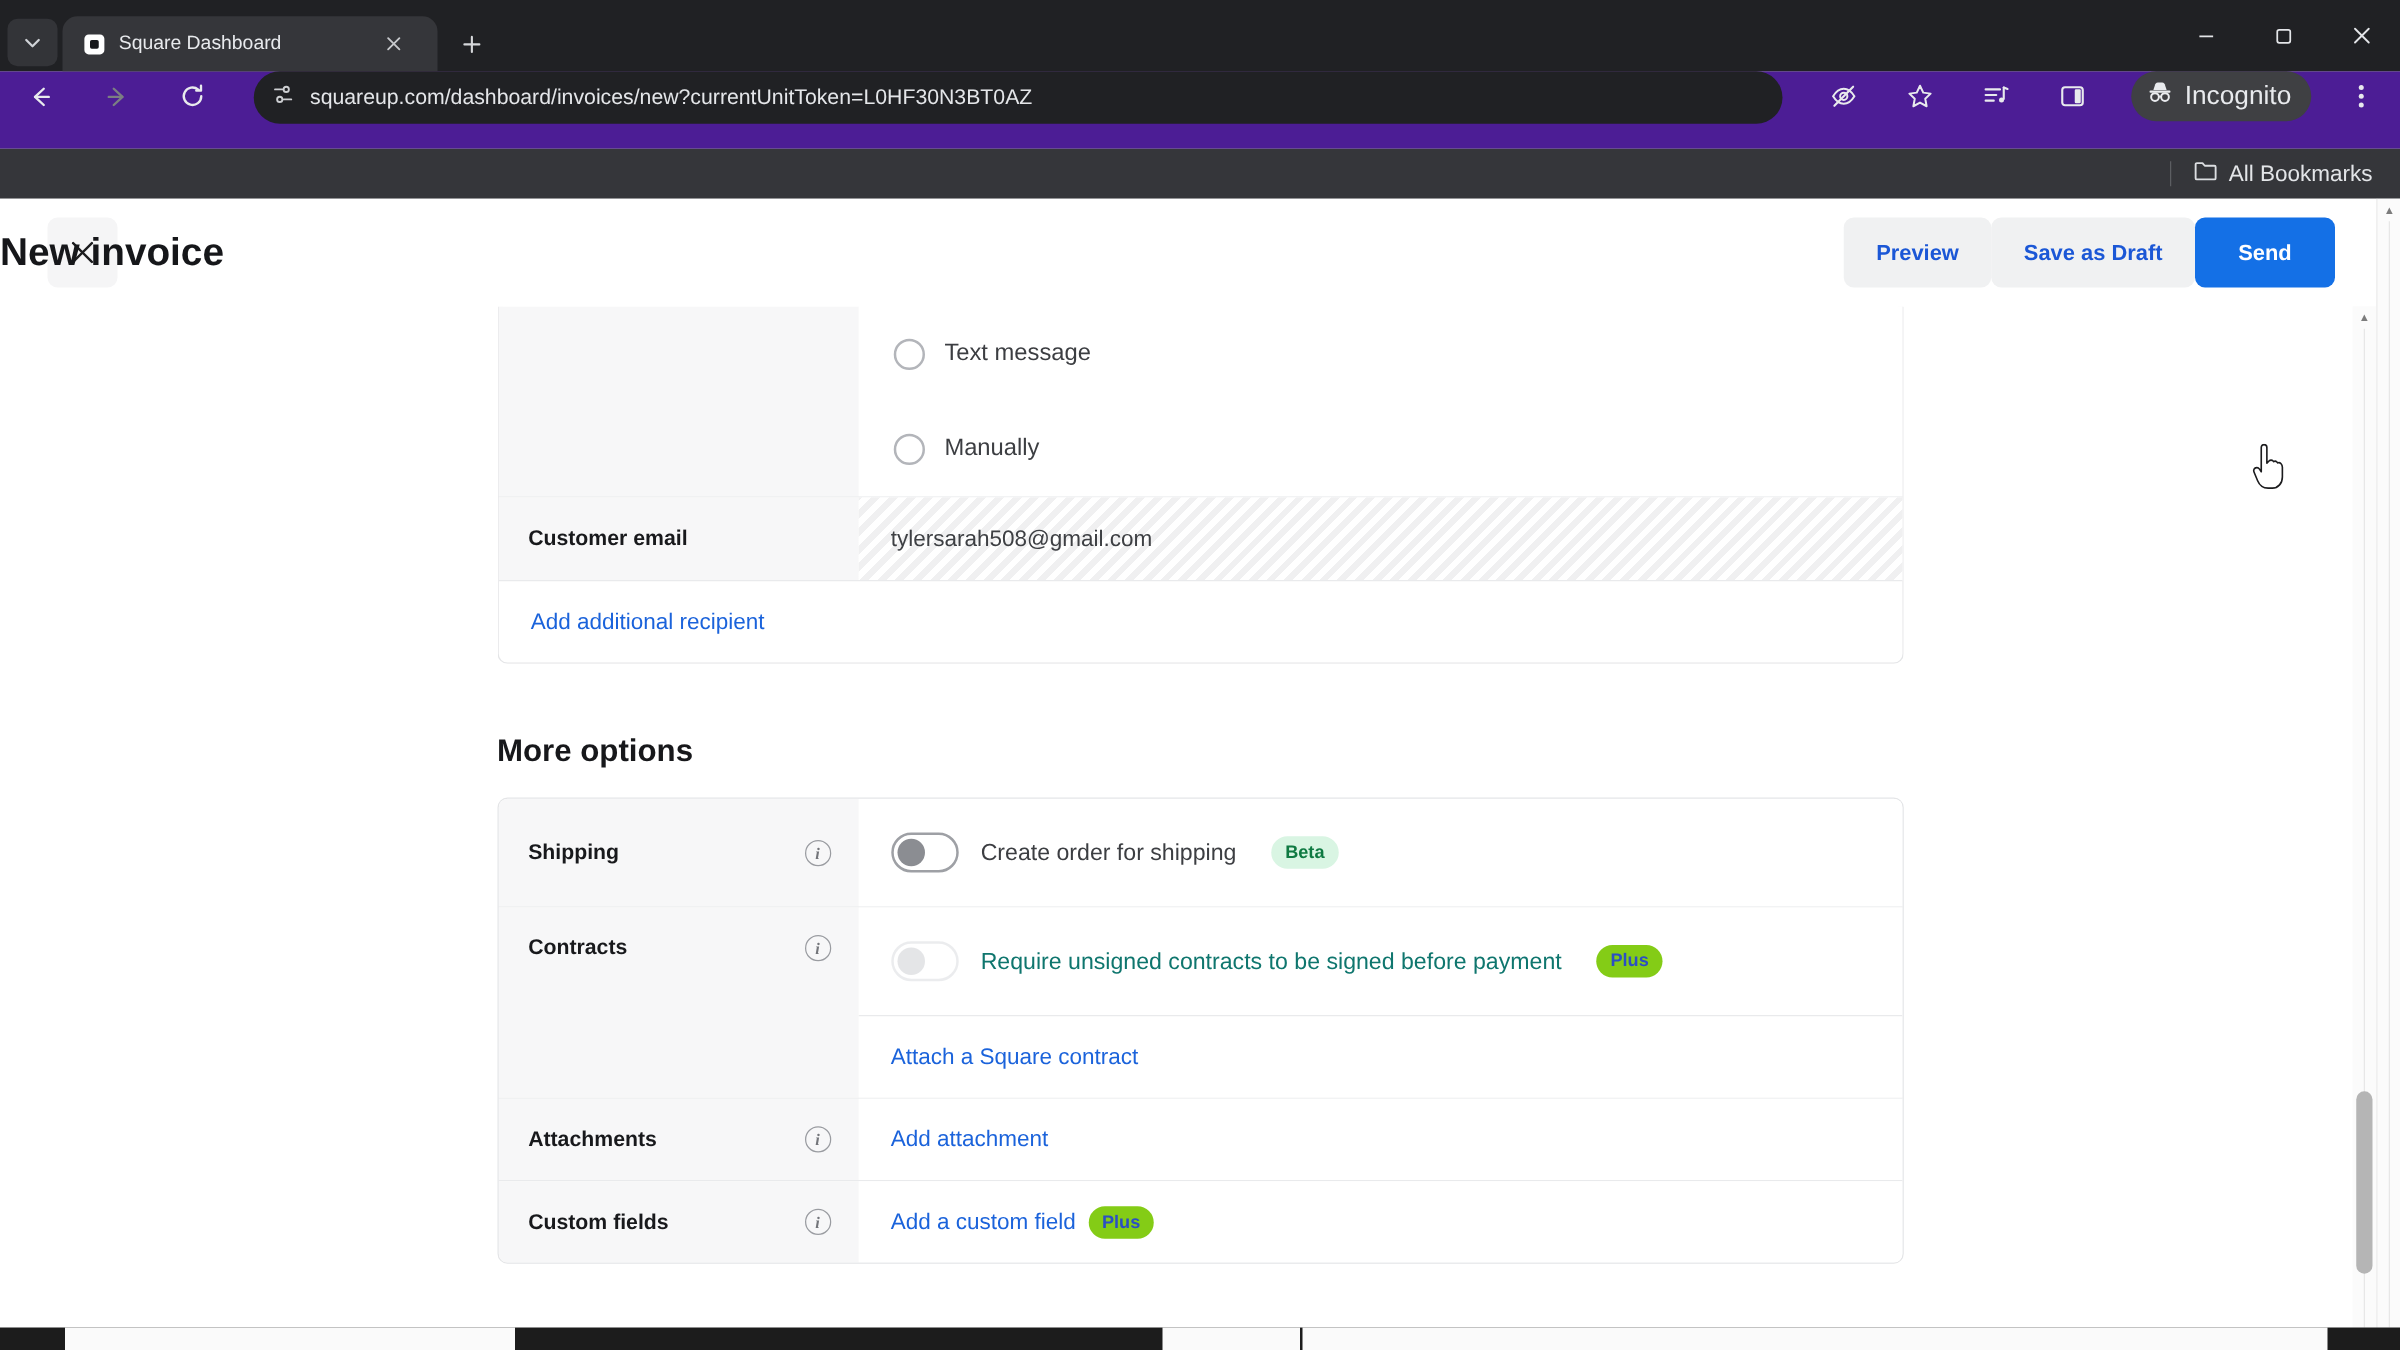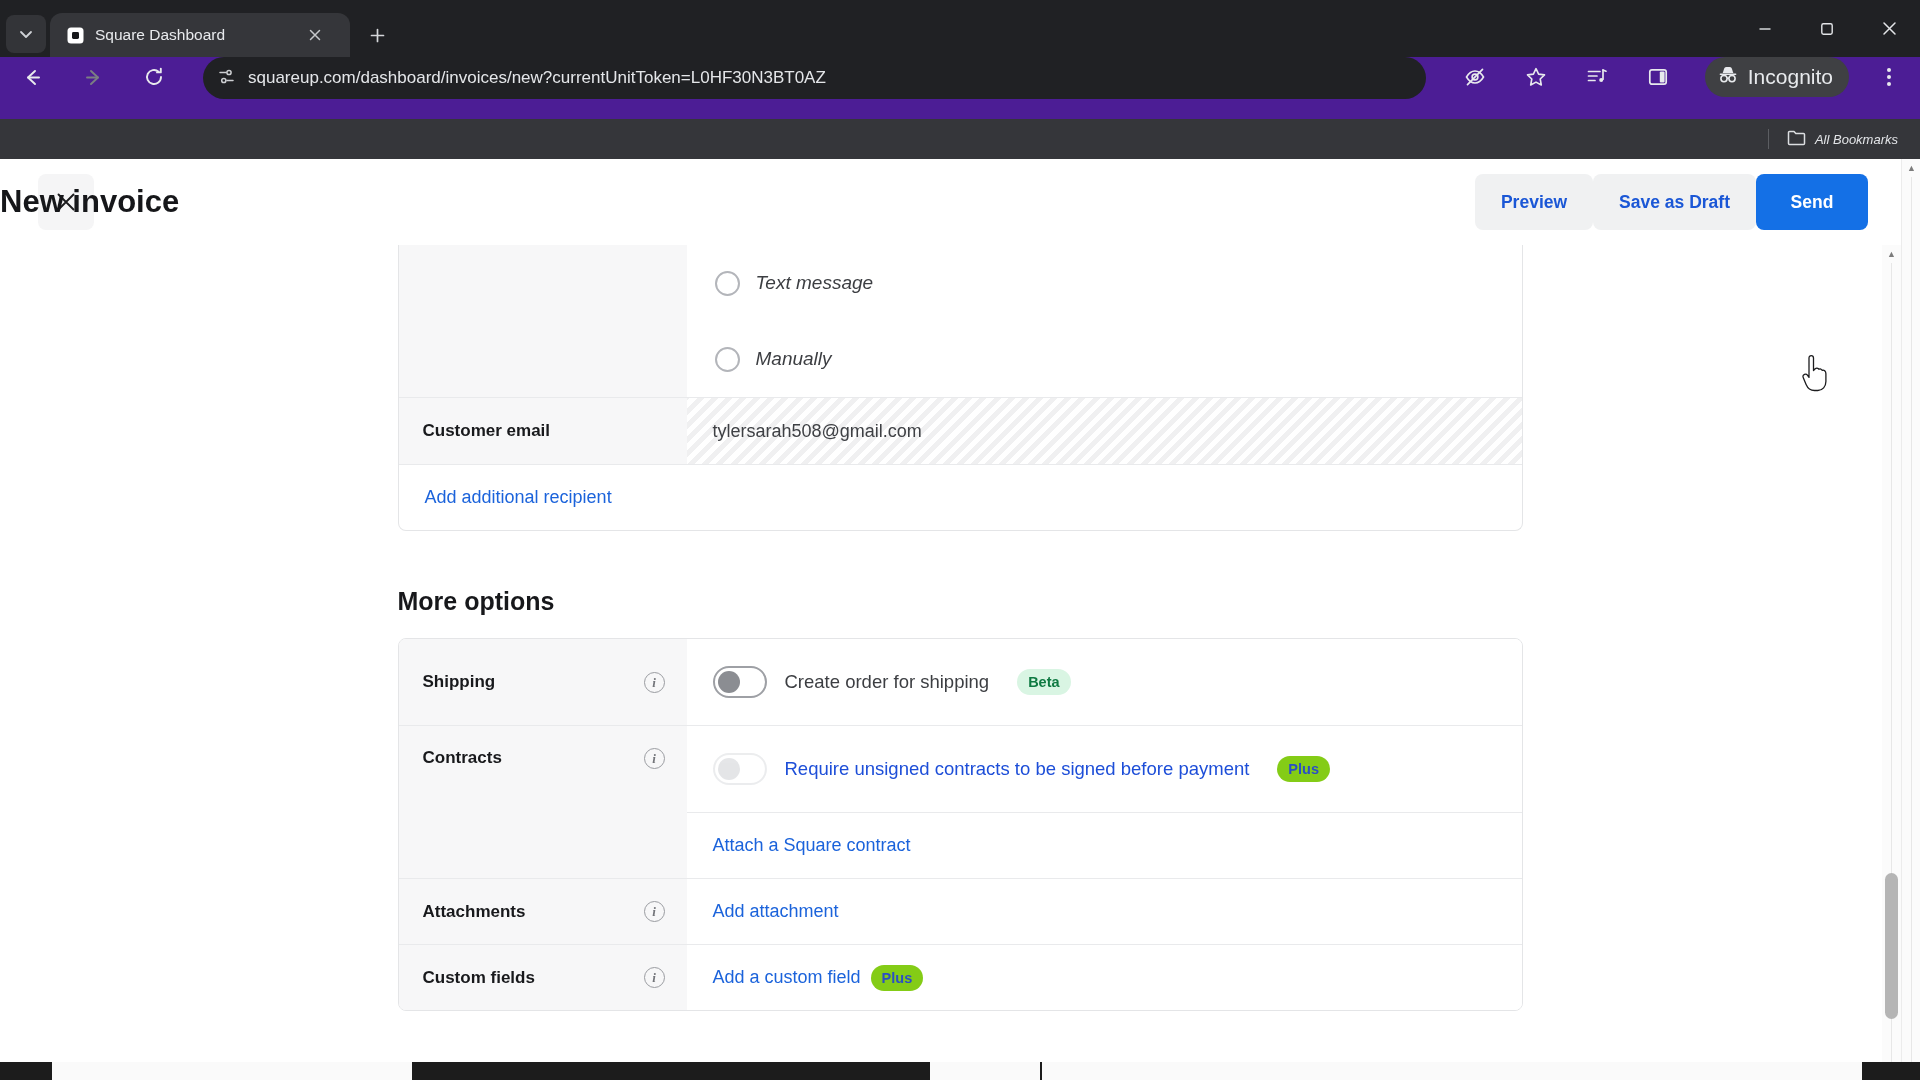--- a/index.html
+++ b/index.html
@@ -98,21 +98,21 @@
 
   
   .bookmarks {
     height: 40px; background: #35363a;
     display: flex; align-items: center; justify-content: flex-end;
     padding-right: 14px; gap: 10px;
   }
   .bm-sep { width: 1px; height: 20px; background: #5c5e62; }
   .bm-all {
     display: flex; align-items: center; gap: 9px;
-    color: #e3e5e8; font-size: 13px; padding: 4px 8px; border-radius: 6px; font-style: italic;
+    color: #e3e5e8; font-size: 18px; padding: 4px 8px; border-radius: 6px;
   }
 
   
   .viewport {
     position: relative;
     width: 1920px; height: 921px;
     background: #ffffff; overflow: hidden;
   }
 
   
@@ -171,21 +171,21 @@
     width: 21px; height: 21px; border-radius: 50%;
     border: 1.5px solid #9a9ca1; color: #73757a;
     font-size: 13px; font-style: italic; font-family: "Liberation Serif", serif;
     display: flex; align-items: center; justify-content: center;
     margin-right: 22px; flex: 0 0 auto; line-height: 1;
   }
 
   
   .radio-line {
     display: flex; align-items: center; gap: 16px;
-    padding: 18px 0 18px 28px; height: 76px; font-style: italic;
+    padding: 18px 0 18px 28px; height: 76px;
   }
   .radio {
     width: 25px; height: 25px; border-radius: 50%;
     border: 2px solid #b3b5ba; background: #fff; flex: 0 0 auto;
   }
   .radio-text { font-size: 19px; color: #3c3e42; }
 
   
   .email-field {
     height: 66px; display: flex; align-items: center; padding-left: 26px;
@@ -211,21 +211,21 @@
   }
   .toggle {
     width: 54px; height: 32px; border-radius: 16px;
     border: 2px solid #9ea0a5; background: #ffffff;
     display: flex; align-items: center; padding: 0 3px; flex: 0 0 auto;
   }
   .toggle .knob { width: 22px; height: 22px; border-radius: 50%; background: #8b8d92; }
   .toggle.muted { border-color: #dcdee1; opacity: .55; }
   .toggle.muted .knob { background: #cfd1d5; }
   .tog-text { font-size: 18.5px; color: #3c3e42; }
-  .tog-text.muted { color: #1d4ed8; text-align: center; }
+  .tog-text.muted { color: #0f766e; text-align: center; }
 
   .badge {
     display: inline-flex; align-items: center; justify-content: center;
     height: 26px; padding: 0 11px; border-radius: 13px;
     font-size: 14.5px; font-weight: 700; margin-left: 10px;
     vertical-align: middle;
   }
   .badge-beta { background: #d9f5e3; color: #0f7a42; }
   .badge-plus { background: #84cc16; color: #2b4fc4; }
 

